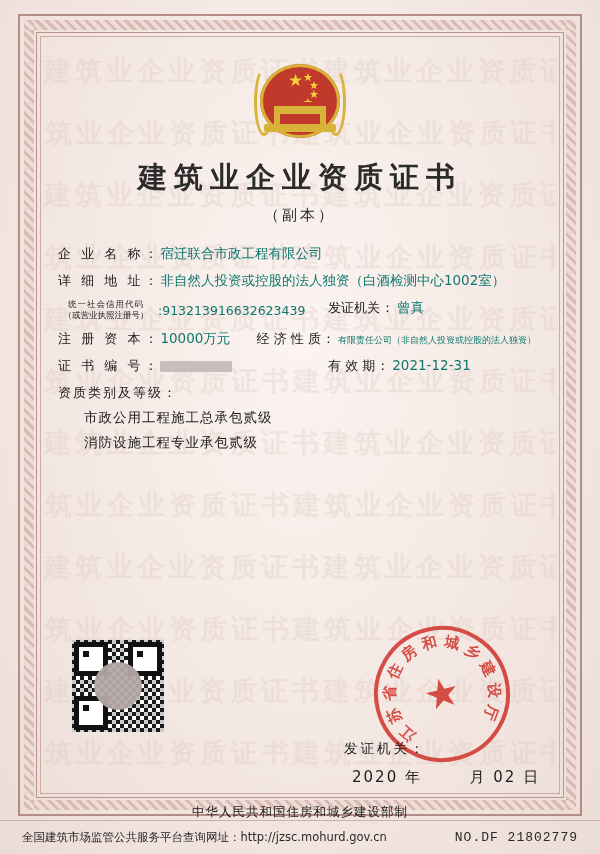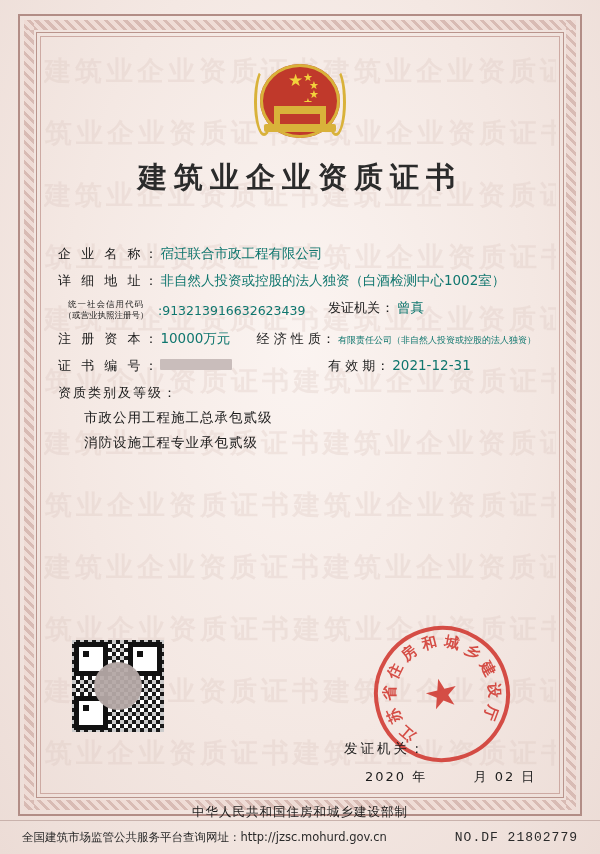--- a/index.html
+++ b/index.html
@@ -174,21 +174,21 @@
     right: 20px;
     font-family: "DejaVu Sans", sans-serif;
     color: #1c1c1c;
   }
   .row {
     display: flex;
     align-items: flex-start;
     margin-bottom: 9px;
   }
   .cell { display: flex; align-items: baseline; }
-  .cell.left { width: 270px; }
+  .cell.left { width: 270px; align-items: center; }
   .label {
     font-size: 13px;
     letter-spacing: 3px;
     white-space: nowrap;
     color: #1c1c1c;
   }
   .label.tight { letter-spacing: 0px; }
   .colon { font-size: 13px; margin: 0 3px 0 1px; }
   .value {
     font-size: 13.5px;
@@ -301,23 +301,23 @@
     position: absolute;
     left: 300px;
     top: 700px;
     font-size: 13.5px;
     letter-spacing: 3px;
     font-family: "DejaVu Sans", sans-serif;
     color: #1c1c1c;
   }
   .issue-date {
     position: absolute;
-    left: 321px;
+    left: 308px;
     top: 728px;
-    font-size: 13px;
+    font-size: 15px;
     letter-spacing: 2px;
     font-family: "DejaVu Sans", sans-serif;
     color: #1c1c1c;
   }
   .issue-date .gap { display:inline-block; width: 34px; }
   .ministry {
     position: absolute;
     left: 0; right: 0;
     top: 764px;
     text-align: center;
@@ -383,20 +383,21 @@
         <span class="s1">★</span>
         <span class="s2">★</span>
         <span class="s3">★</span>
         <span class="s4">★</span>
       </div>
       <div class="gate"></div>
       <div class="base"></div>
     </div>
 
     <div class="title">建筑业企业资质证书</div>
+    <div class="subtitle">（副本）</div>
 
     <div class="fields">
 
       <div class="row">
         <div class="cell">
           <span class="label">企 业 名 称</span>
           <span class="colon">：</span>
           <span class="value">宿迁联合市政工程有限公司</span>
         </div>
       </div>

